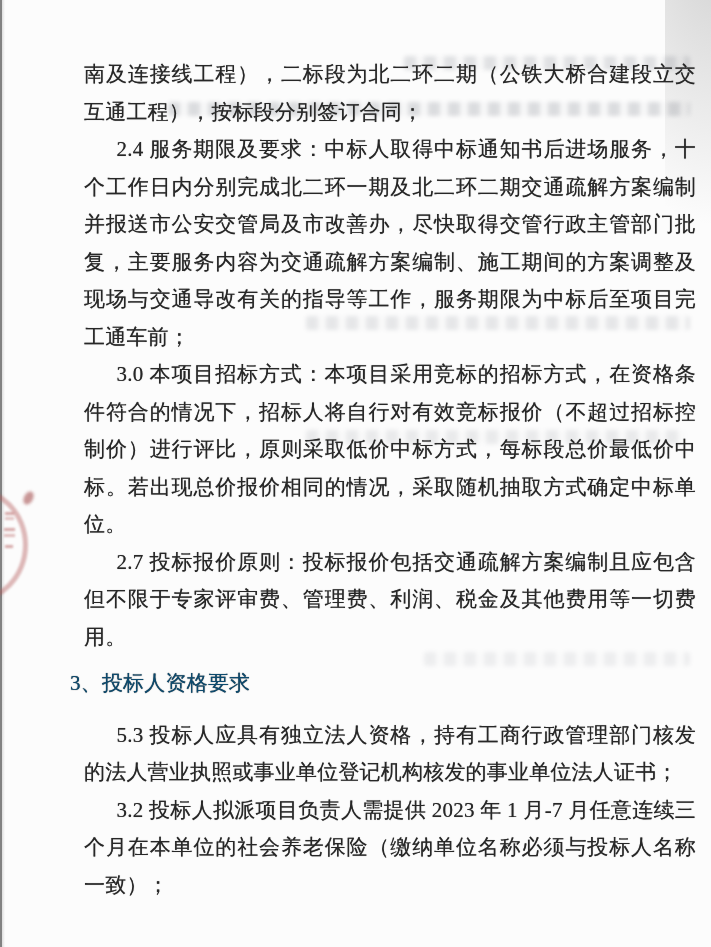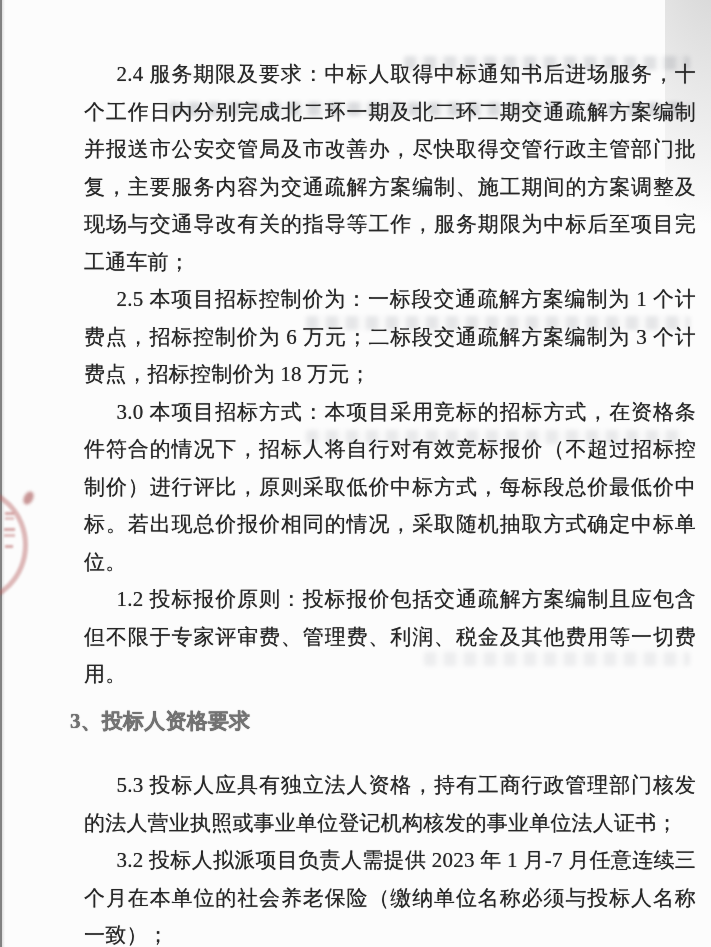--- a/index.html
+++ b/index.html
@@ -37,24 +37,24 @@
     font-size: 21px;
     line-height: 37.5px;
     color: #272727;
     text-align: justify;
     letter-spacing: 0.2px;
     text-shadow: 0 0 0.7px rgba(45,45,45,0.75);
   }
   .para { margin: 0; }
   .para.indent { text-indent: 1.55em; }
   .para.heading {
-    font-weight: 700;
+    font-weight: 400;
     text-indent: 0;
-    margin: 9px 0 27px -14px;
-    color: #737373;
+    margin: 9px 0 14px -14px;
+    color: #0c4a6e;
     text-shadow: 0 0 0.9px rgba(20,20,20,0.85);
   }
   
   .bleed {
     position: absolute;
     height: 14px;
     border-radius: 3px;
     background: repeating-linear-gradient(90deg,
       rgba(108,113,124,0.50) 0 12px,
       rgba(108,113,124,0.07) 12px 20px);
@@ -107,23 +107,23 @@
   <div class="bleed b4"></div>
   <div class="bleed b5"></div>
 
   <div class="seal-arc"></div>
   <div class="seal-blob"></div>
   <div class="seal-mark m1"></div>
   <div class="seal-mark m2"></div>
   <div class="seal-mark m3"></div>
 
   <div class="content">
+    <p class="para">南及连接线工程），二标段为北二环二期（公铁大桥合建段立交互通工程），按标段分别签订合同；</p>
     <p class="para indent">2.4 服务期限及要求：中标人取得中标通知书后进场服务，十个工作日内分别完成北二环一期及北二环二期交通疏解方案编制并报送市公安交管局及市改善办，尽快取得交管行政主管部门批复，主要服务内容为交通疏解方案编制、施工期间的方案调整及现场与交通导改有关的指导等工作，服务期限为中标后至项目完工通车前；</p>
-    <p class="para indent">2.5 本项目招标控制价为：一标段交通疏解方案编制为 1 个计费点，招标控制价为 6 万元；二标段交通疏解方案编制为 3 个计费点，招标控制价为 18 万元；</p>
     <p class="para indent">3.0 本项目招标方式：本项目采用竞标的招标方式，在资格条件符合的情况下，招标人将自行对有效竞标报价（不超过招标控制价）进行评比，原则采取低价中标方式，每标段总价最低价中标。若出现总价报价相同的情况，采取随机抽取方式确定中标单位。</p>
-    <p class="para indent">1.2 投标报价原则：投标报价包括交通疏解方案编制且应包含但不限于专家评审费、管理费、利润、税金及其他费用等一切费用。</p>
+    <p class="para indent">2.7 投标报价原则：投标报价包括交通疏解方案编制且应包含但不限于专家评审费、管理费、利润、税金及其他费用等一切费用。</p>
     <p class="para heading">3、投标人资格要求</p>
     <p class="para indent">5.3 投标人应具有独立法人资格，持有工商行政管理部门核发的法人营业执照或事业单位登记机构核发的事业单位法人证书；</p>
     <p class="para indent">3.2 投标人拟派项目负责人需提供 2023 年 1 月-7 月任意连续三个月在本单位的社会养老保险（缴纳单位名称必须与投标人名称一致）；</p>
 
   </div>
 
 </div>
 
 </body></html>

